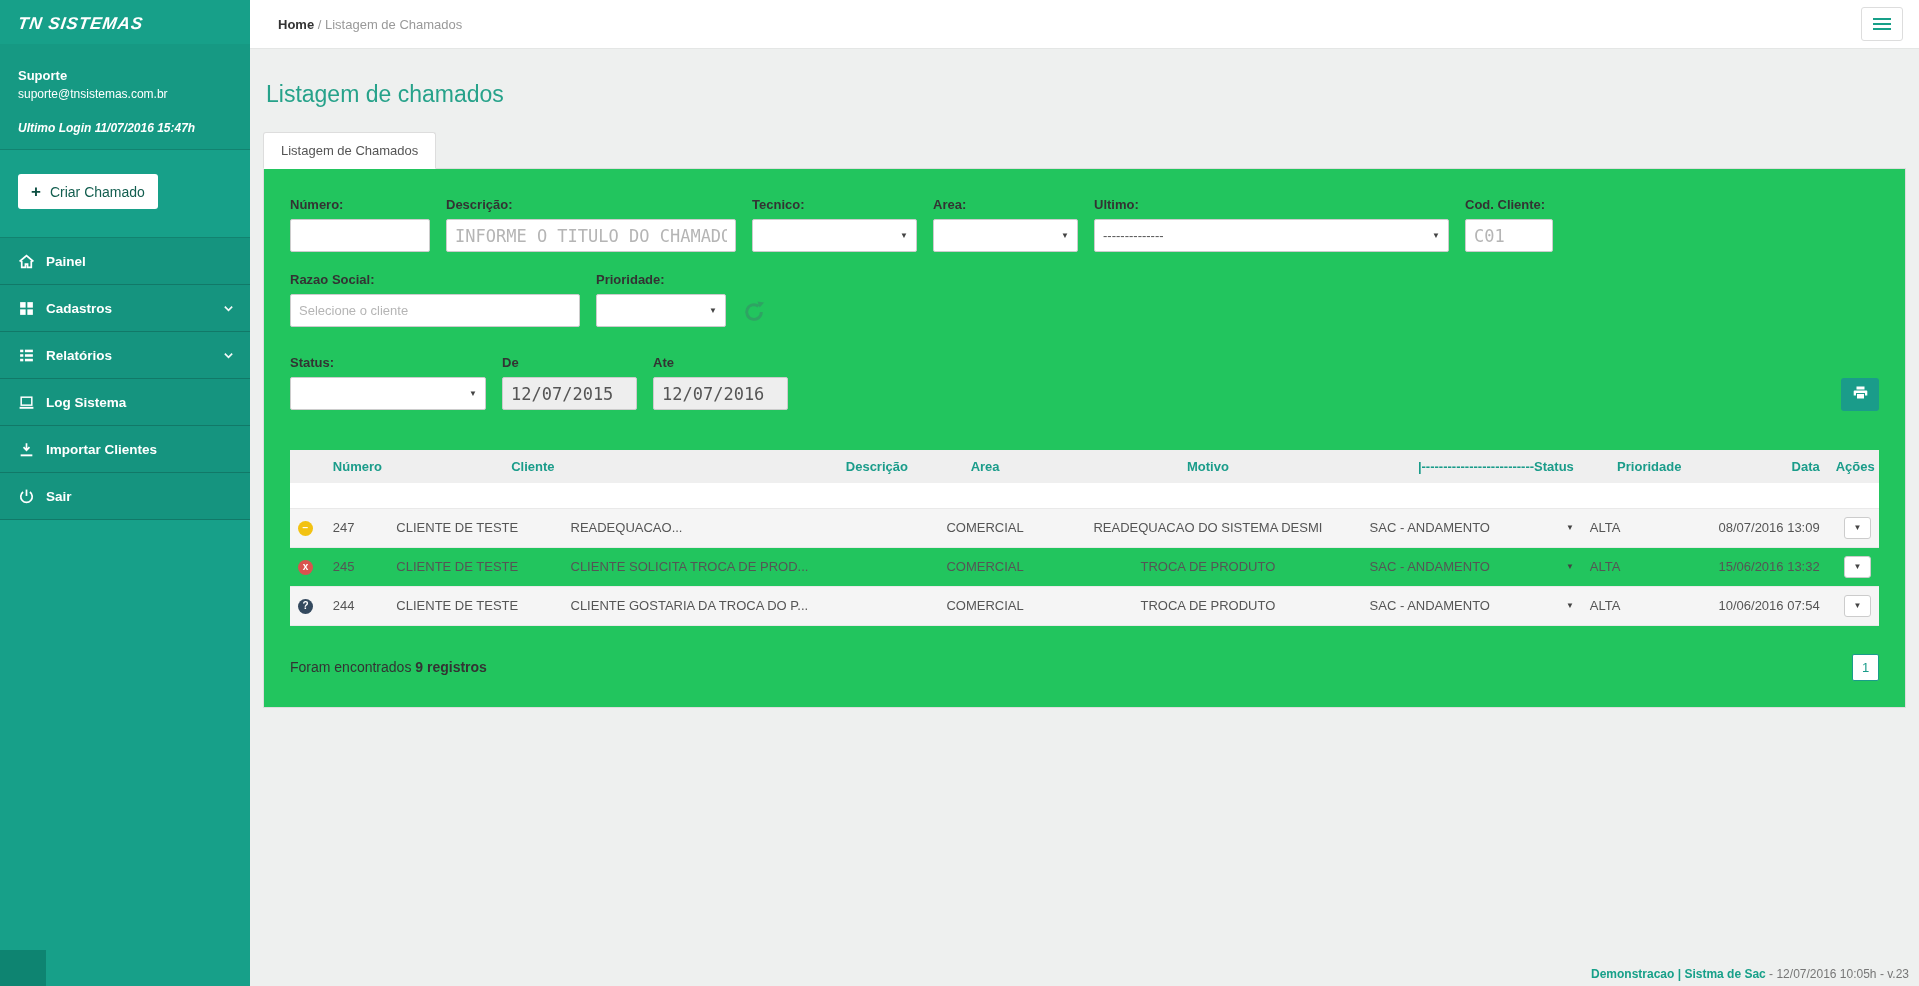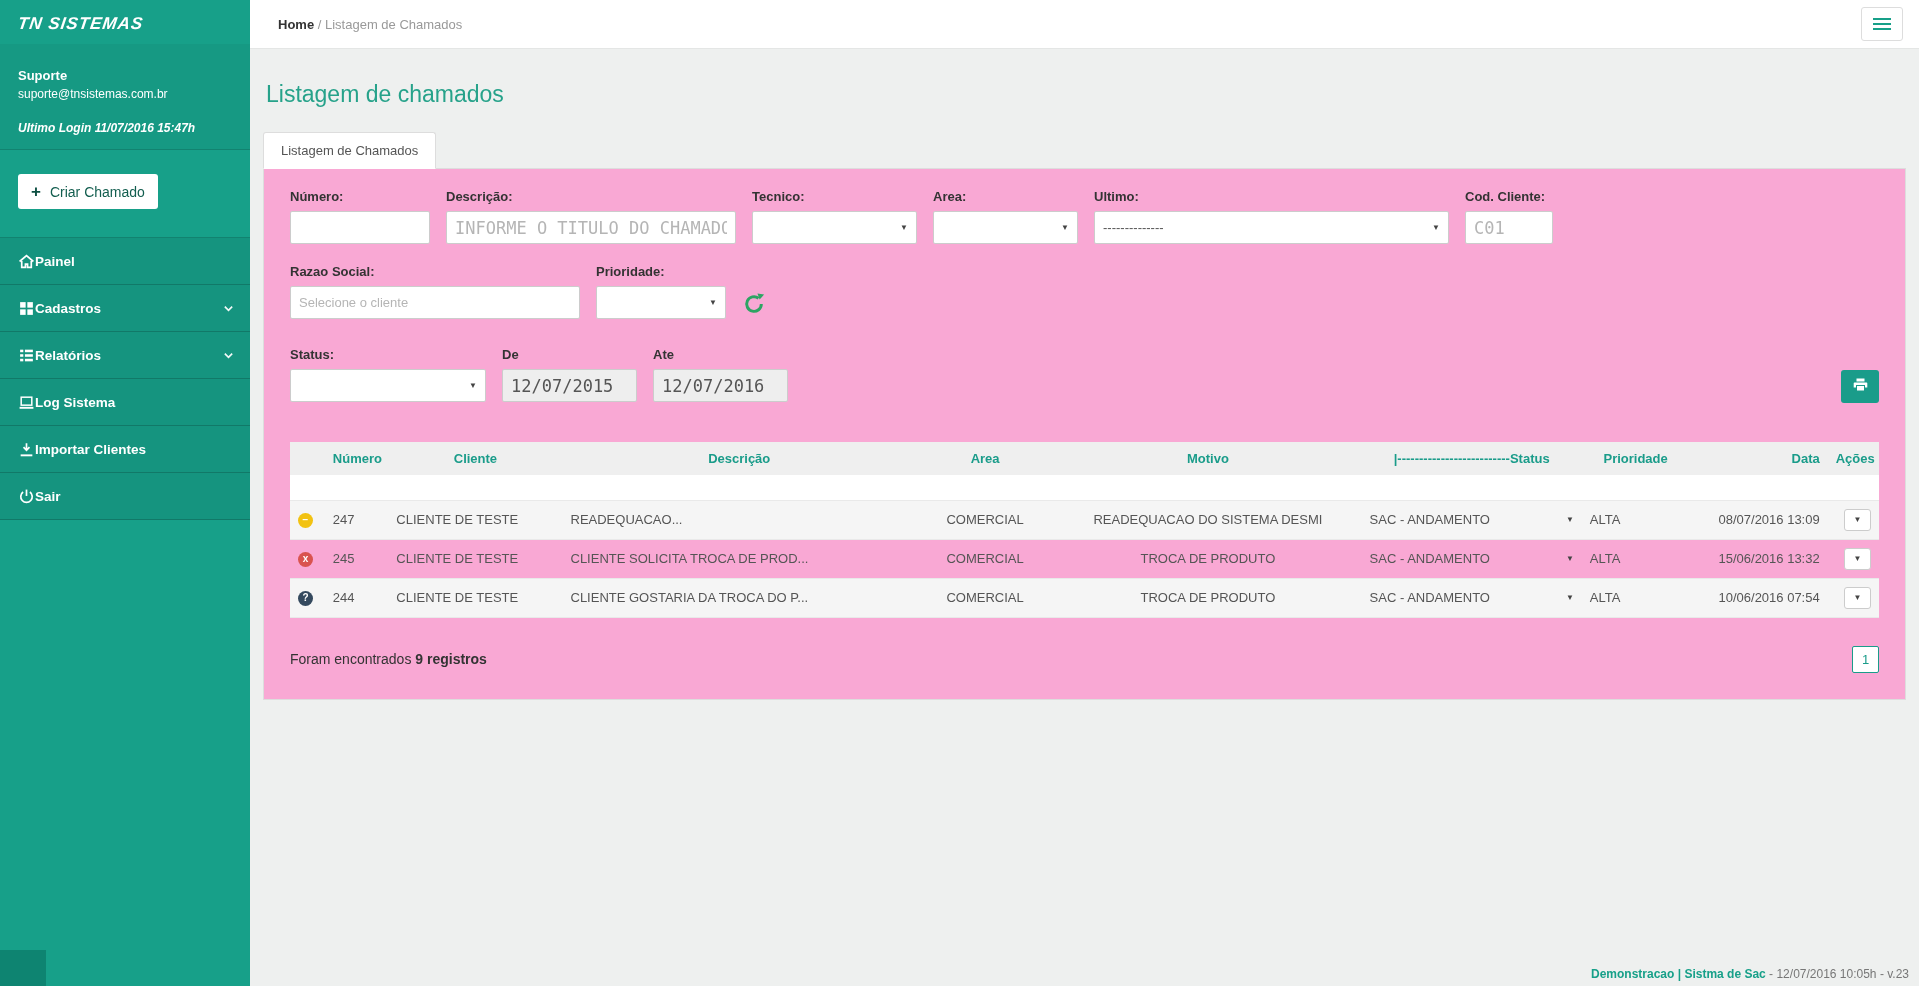--- a/index.html
+++ b/index.html
@@ -12,41 +12,41 @@
   .logo{padding:14px 18px 10px}
   .logo-text{display:inline-block;font-style:italic;font-weight:bold;font-size:17px;letter-spacing:1px;transform:skewX(-8deg)}
   .user-block{padding:24px 18px 14px;background:rgba(0,0,0,.04);border-bottom:1px solid rgba(0,0,0,.14)}
   .user-name{font-weight:bold;font-size:13px;margin-bottom:4px}
   .user-email{font-size:12px;margin-bottom:20px}
   .user-login{font-size:12px;font-weight:bold;font-style:italic}
   .create-block{padding:24px 18px 28px}
   .create-btn{display:inline-flex;align-items:center;gap:9px;background:#fff;color:#135e4f;border:0;border-radius:3px;padding:9px 13px;font-size:14px;font-family:inherit;cursor:pointer}
   .create-btn .plus{font-weight:bold;font-size:17px;color:#0d4f42;line-height:1}
   .menu{border-top:1px solid rgba(0,0,0,.18)}
-  .menu-item{display:flex;align-items:center;height:47px;padding:0 16px 0 18px;background:rgba(0,0,0,.07);border-bottom:1px solid rgba(0,0,0,.18);cursor:pointer}
+  .menu-item{display:flex;align-items:center;gap:11px;height:47px;padding:0 16px 0 18px;background:rgba(0,0,0,.07);border-bottom:1px solid rgba(0,0,0,.18);cursor:pointer}
   .mi-icon{width:17px;height:17px;display:inline-flex;flex-shrink:0}
   .mi-icon svg{width:100%;height:100%}
   .mi-label{font-size:13.5px;font-weight:bold;flex:1}
   .mi-chevron{width:11px;height:11px;display:inline-flex;opacity:.95}
   .mi-chevron svg{width:100%;height:100%}
   .corner{position:absolute;left:0;bottom:0;width:46px;height:36px;background:#0E8471;cursor:pointer}
 
   
   .main{flex:1;display:flex;flex-direction:column;position:relative;min-width:0}
   .topbar{height:49px;background:#fff;border-bottom:1px solid #e4e6e5;display:flex;align-items:center;justify-content:space-between;padding:0 16px 0 28px;flex-shrink:0}
   .breadcrumb{font-size:13px;color:#999}
   .bc-home{color:#333;font-weight:bold;cursor:pointer}
   .hamburger{width:42px;height:34px;background:#fff;border:1px solid #ddd;border-radius:3px;display:flex;flex-direction:column;justify-content:center;align-items:center;gap:3px;cursor:pointer}
   .hamburger .bar{width:18px;height:2px;background:#17A089}
 
   .content{padding:18px 13px 0 13px;flex:1}
   .page-title{font-size:23px;color:#26A28A;font-weight:normal;margin:14px 0 0 3px}
   .tabs{margin-top:24px;position:relative;z-index:2;padding-left:0}
   .tab{display:inline-block;background:#fff;border:1px solid #ddd;border-bottom:1px solid #fff;border-radius:3px 3px 0 0;padding:10px 17px;font-size:13px;color:#555;margin-bottom:-1px;cursor:pointer}
-  .panel{background:#f9a8d4;border:1px solid #ddd;padding:20px 26px 26px;position:relative;z-index:1;min-height:472px}
+  .panel{background:#22c55e;border:1px solid #ddd;padding:28px 26px 26px;position:relative;z-index:1;min-height:472px}
 
   
   .filter-row{display:flex;gap:16px;align-items:flex-start}
   .f1{margin-bottom:20px}
   .f2{margin-bottom:28px}
   .field label{display:block;font-size:13px;font-weight:bold;color:#333;margin-bottom:7px}
   .tinput{height:33px;border:1px solid #ccc;border-radius:2px;padding:0 8px;font-size:13px;color:#555;width:100%;font-family:inherit;background:#fff;outline:none}
   .tinput::placeholder{color:#b5b5b5}
   .mono{font-family:"DejaVu Sans Mono",monospace;font-size:17px}
   .dateinput{background:#eee}
@@ -56,21 +56,21 @@
   .w-motivo{width:355px}.w-cod{width:88px}.w-razao{width:290px}.w-prio{width:130px}
   .w-status{width:196px}.w-date{width:135px}
   .refresh-btn{margin-top:28px;background:none;border:none;cursor:pointer;width:24px;height:24px;display:inline-flex}
   .refresh-btn svg{width:100%;height:100%}
   .row3{position:relative}
   .print-btn{position:absolute;right:0;top:23px;width:38px;height:33px;background:#1A9C8A;border:none;border-radius:3px;display:flex;align-items:center;justify-content:center;cursor:pointer}
   .print-btn svg{width:17px;height:16px}
 
   
   .grid{width:100%;border-collapse:collapse;margin-top:40px;font-size:13px;color:#555;table-layout:fixed}
-  .grid th{background:#efefef;color:#1A9C8A;font-weight:bold;text-align:center;padding:9px 8px;font-size:13px;white-space:nowrap;overflow:hidden}
+  .grid th{background:#efefef;color:#1A9C8A;font-weight:bold;text-align:right;padding:9px 8px;font-size:13px;white-space:nowrap;overflow:hidden}
   .grid td{padding:8px 8px;white-space:nowrap;overflow:hidden}
   .grid .c{text-align:center}
   .grid .r{text-align:right}
   tr.spacer td{height:25px;padding:0;background:#fff;border:none}
   tr.data td{border-top:1px solid #e9e9e9;border-bottom:1px solid #e9e9e9}
   tr.data.odd{background:#f5f5f5}
   .row-ico{display:inline-flex;width:15px;height:15px;border-radius:50%;color:#fff;font-size:10px;font-weight:bold;align-items:center;justify-content:center;line-height:1}
   .row-select{display:flex;align-items:center;justify-content:space-between;cursor:pointer;width:100%}
   .action-btn{width:27px;height:22px;background:#fff;border:1px solid #ccc;border-radius:3px;cursor:pointer;font-size:8px;color:#555;display:inline-flex;align-items:center;justify-content:center}
 

